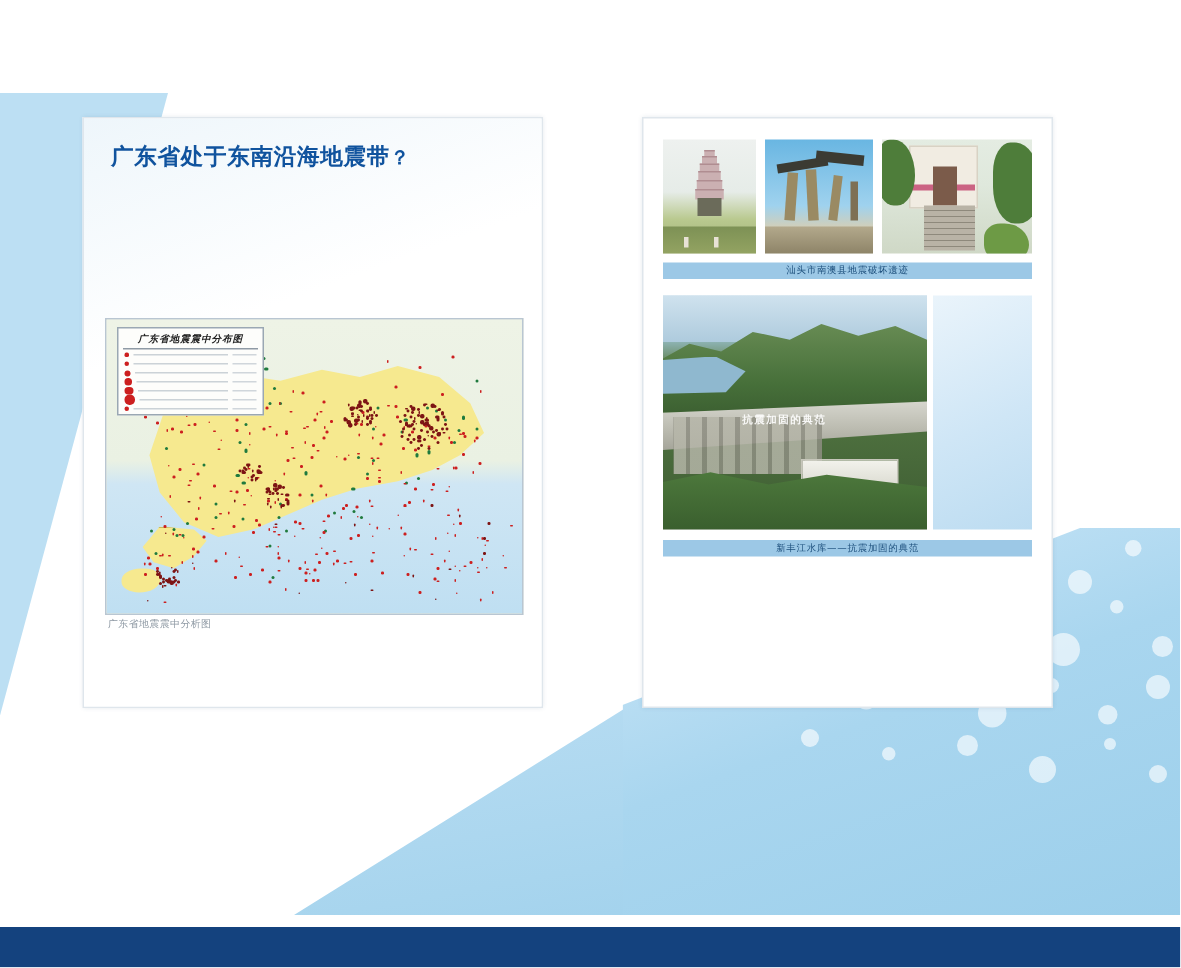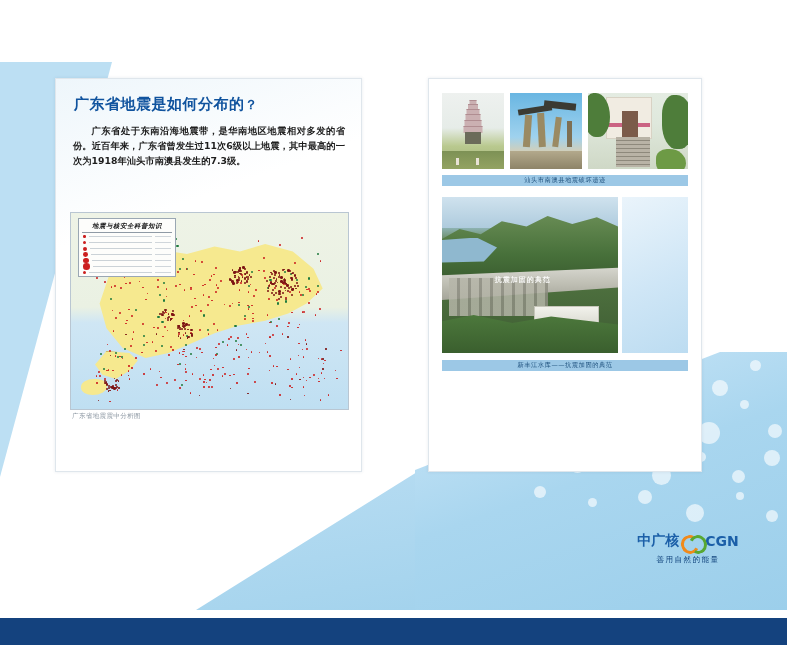--- a/index.html
+++ b/index.html
@@ -303,23 +303,22 @@
     <div class="bub" style="left:138px;top:190px;width:14px;height:14px;"></div>
     <div class="bub" style="left:186px;top:204px;width:18px;height:18px;"></div>
     <div class="bub" style="left:236px;top:192px;width:8px;height:8px;"></div>
     <div class="bub" style="left:266px;top:210px;width:12px;height:12px;"></div>
     <div class="bub dot-orange" style="left:36px;top:68px;width:8px;height:8px;"></div>
   </div>
 
   <div class="panel panel-left">
     <div class="panel-left-inner">
 
-      <div class="sec-title"><span>广东省地震是如何分布的</span><span class="qmark">？</span></div>
-
-      <div class="sec-body">广东省处于东南沿海地震带，是华南地区地震相对多发的省份。近百年来，广东省曾发生过11次6级以上地震，其中最高的一次为1918年汕头市南澳县发生的7.3级。</div>
+      <div class="sec-title"><span>广东省处于东南沿海地震带</span><span class="qmark">？</span></div>
+
 
       <div class="map-wrap">
         <div class="map-sea"></div>
         <div class="map-land"></div>
         <div class="map-peninsula"></div>
         <div class="map-island"></div>
 
         <div id="quake-dots">
             <span class="quake q-red" style="left: 176.6px; top: 77.8px; width: 1.8px; height: 1.8px;"></span>
             <span class="quake q-red" style="left: 34px; top: 51.6px; width: 1.8px; height: 1.8px;"></span>
@@ -857,21 +856,21 @@
             <span class="quake q-dark" style="left: 32.8px; top: 167.1px; width: 1.9px; height: 1.9px;"></span>
             <span class="quake q-dark" style="left: 42.3px; top: 174.3px; width: 1.9px; height: 1.9px;"></span>
             <span class="quake q-dark" style="left: 42.3px; top: 174.2px; width: 2.6px; height: 2.6px;"></span>
             <span class="quake q-dark" style="left: 36.5px; top: 176.7px; width: 1.9px; height: 1.9px;"></span>
             <span class="quake q-dark" style="left: 40.4px; top: 173px; width: 2.6px; height: 2.6px;"></span>
             <span class="quake q-dark" style="left: 46.5px; top: 166.8px; width: 1.9px; height: 1.9px;"></span>
             <span class="quake q-dark" style="left: 44.7px; top: 173.4px; width: 1.9px; height: 1.9px;"></span>
           </div>
 
         <div class="map-legend">
-          <div class="legend-title">地震与核安全科普知识</div>
+          <div class="legend-title">广东省地震震中分布图</div>
           <div class="legend-rows" id="legend-rows">
               <div class="lg-row">
                 <span class="lg-dot" style="width: 2.5px; height: 2.5px;"></span>
                 <span class="lg-line"></span>
                 <span class="lg-line2"></span>
               </div>
               <div class="lg-row">
                 <span class="lg-dot" style="width: 3.2px; height: 3.2px;"></span>
                 <span class="lg-line"></span>
                 <span class="lg-line2"></span>
@@ -963,25 +962,17 @@
       <div class="dam-green-b"></div>
     </div>
     <div class="dam-sidefill"></div>
 
     <div class="cap-bar cap2">
       <span>新丰江水库——抗震加固的典范</span>
     </div>
   </div>
 
   <div class="logos">
-    <div class="logo-block lb2">
-      <div class="cgn-wordmark">
-        <span>中广核</span>
-        <span class="cgn-swoosh"></span>
-        <span>CGN</span>
-      </div>
-      <div class="cgn-sub">善用自然的能量</div>
-    </div>
   </div>
 
   <div class="footer-bar"></div>
 
 </div>
 
 </body></html>

